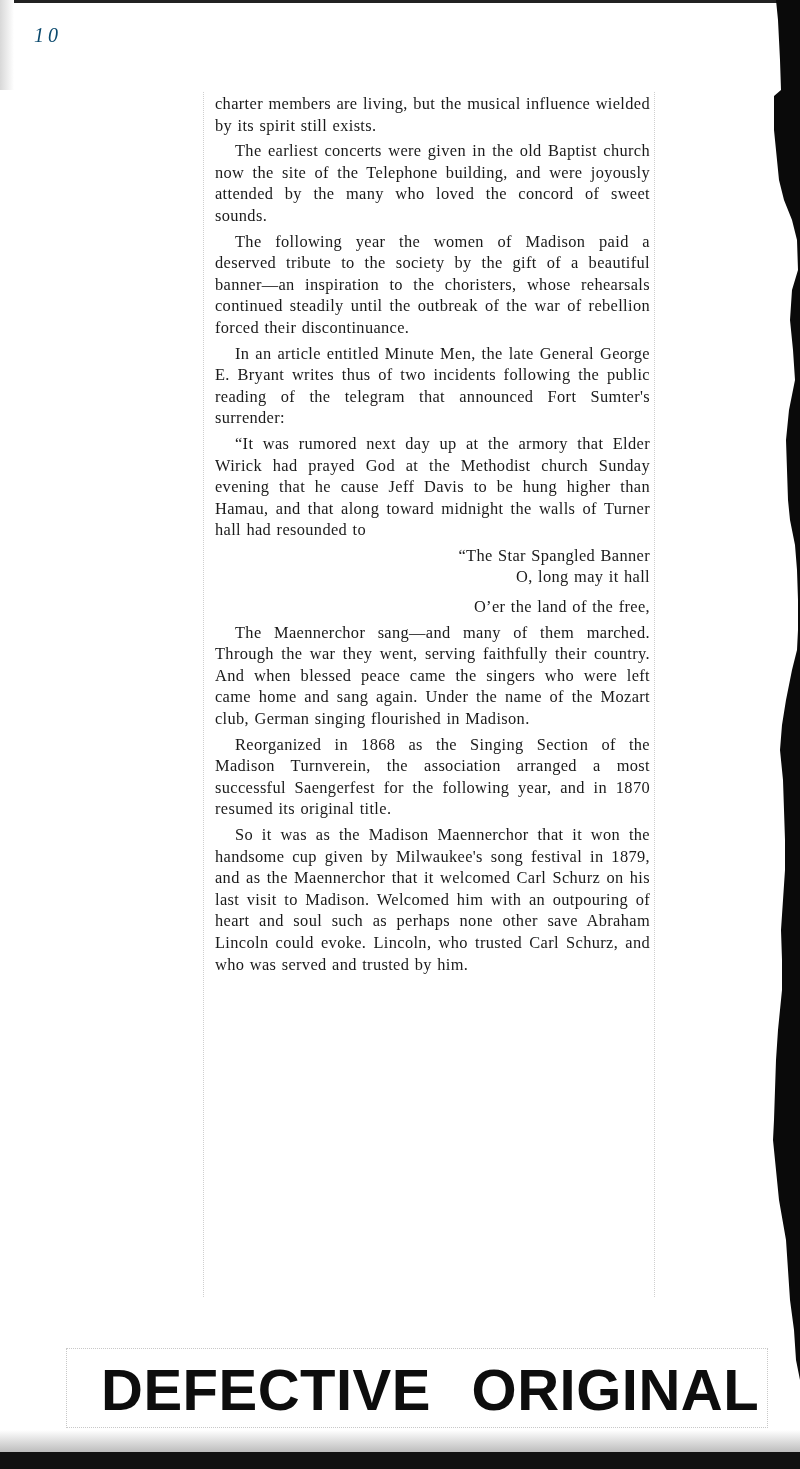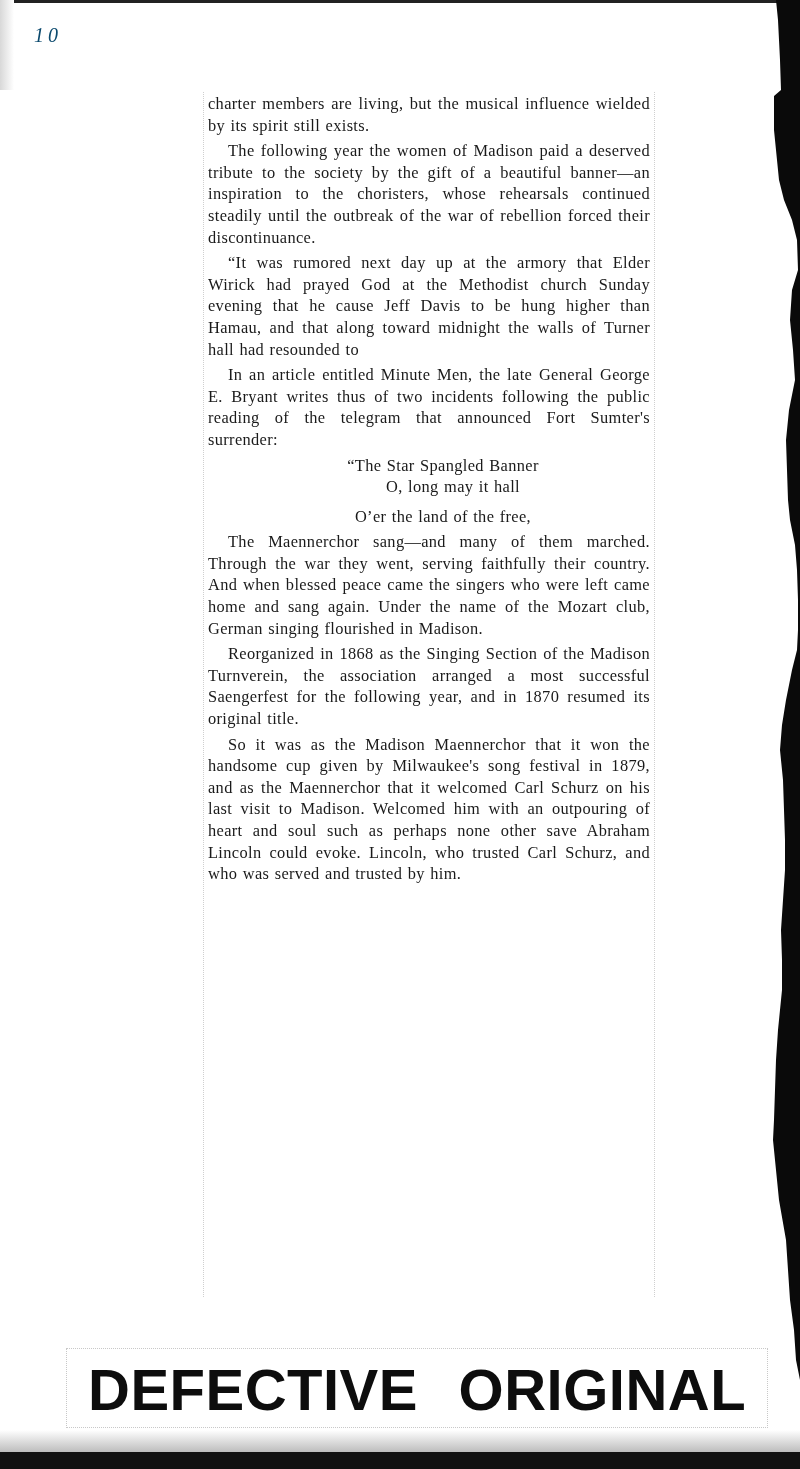--- a/index.html
+++ b/index.html
@@ -53,46 +53,46 @@
       left: 208px;
       top: 93px;
       width: 442px;
       font-size: 16.4px;
       line-height: 21.6px;
       text-align: justify;
       letter-spacing: 0.35px;
       word-spacing: 1px;
     }
     .article p {
-      margin: 0 0 4px 0;
+      margin: 0 0 4px 7px;
       text-indent: 20px;
     }
     .article p.cont {
       text-indent: 0;
     }
     .poem {
       margin: 0 0 4px 0;
     }
     .poem .line {
       display: block;
-      text-align: center;
+      text-align: right;
     }
     .poem .l0 { padding-left: 28px; }
     .poem .l1 { padding-left: 48px; }
     .poem .l2 { padding-left: 28px; margin-top: 8px; }
     .poem .l3 { padding-left: 48px; }
     .stamp-box {
       position: absolute;
       left: 66px; top: 1348px;
       width: 700px; height: 78px;
       border: 1px dotted #c8c8c8;
     }
     .stamp-text {
       position: absolute;
-      left: 88px; top: 1358px;
+      left: 101px; top: 1358px;
       width: 690px;
       font-family: "Liberation Sans", "DejaVu Sans", sans-serif;
       font-weight: bold;
       font-size: 58px;
       line-height: 64px;
       letter-spacing: 0.5px;
       word-spacing: 24px;
       color: #0d0d0d;
       white-space: nowrap;
     }
@@ -118,23 +118,24 @@
 <div class="page-number">10</div>
 
 <svg class="torn-edge" viewBox="0 0 800 1469" preserveAspectRatio="none">
   <path d="M800,0 L776,0 L778,20 L780,60 L781,90 L774,96 L774,130 L776,150 L779,180 L784,200 L792,220 L797,240 L798,270 L792,290 L790,320 L793,350 L795,380 L789,410 L786,440 L787,470 L788,500 L790,520 L795,545 L797,570 L798,600 L798,630 L797,650 L792,670 L786,700 L782,725 L780,750 L783,780 L784,810 L785,840 L785,870 L783,900 L781,930 L782,960 L782,990 L778,1030 L776,1060 L775,1090 L774,1120 L773,1140 L776,1170 L779,1200 L786,1240 L788,1270 L790,1300 L794,1330 L796,1360 L800,1380 Z" fill="#0a0a0a"></path>
 </svg>
 
 <div class="clip-frame"></div>
 
 <div class="article">
   <p class="cont">charter members are living, but the musical influence wielded by its spirit still exists.</p>
+  <p>The earliest concerts were given in the old Baptist church now the site of the Telephone building, and were joyously attended by the many who loved the concord of sweet sounds.</p>
   <p>The following year the women of Madison paid a deserved tribute to the society by the gift of a beautiful banner—an inspiration to the choristers, whose rehearsals continued steadily until the outbreak of the war of rebellion forced their discontinuance.</p>
+  <p>In an article entitled Minute Men, the late General George E. Bryant writes thus of two incidents following the public reading of the telegram that announced Fort Sumter's surrender:</p>
   <p>“It was rumored next day up at the armory that Elder Wirick had prayed God at the Methodist church Sunday evening that he cause Jeff Davis to be hung higher than Hamau, and that along toward midnight the walls of Turner hall had resounded to</p>
-  <p>In an article entitled Minute Men, the late General George E. Bryant writes thus of two incidents following the public reading of the telegram that announced Fort Sumter's surrender:</p>
   <div class="poem">
     <span class="line l0">“The Star Spangled Banner</span>
     <span class="line l1">O, long may it hall</span>
     <span class="line l2">O’er the land of the free,</span>
   </div>
   <p>The Maennerchor sang—and many of them marched. Through the war they went, serving faithfully their country. And when blessed peace came the singers who were left came home and sang again. Under the name of the Mozart club, German singing flourished in Madison.</p>
   <p>Reorganized in 1868 as the Singing Section of the Madison Turnverein, the association arranged a most successful Saengerfest for the following year, and in 1870 resumed its original title.</p>
   <p>So it was as the Madison Maennerchor that it won the handsome cup given by Milwaukee's song festival in 1879, and as the Maennerchor that it welcomed Carl Schurz on his last visit to Madison. Welcomed him with an outpouring of heart and soul such as perhaps none other save Abraham Lincoln could evoke. Lincoln, who trusted Carl Schurz, and who was served and trusted by him.</p>
 </div>
 

